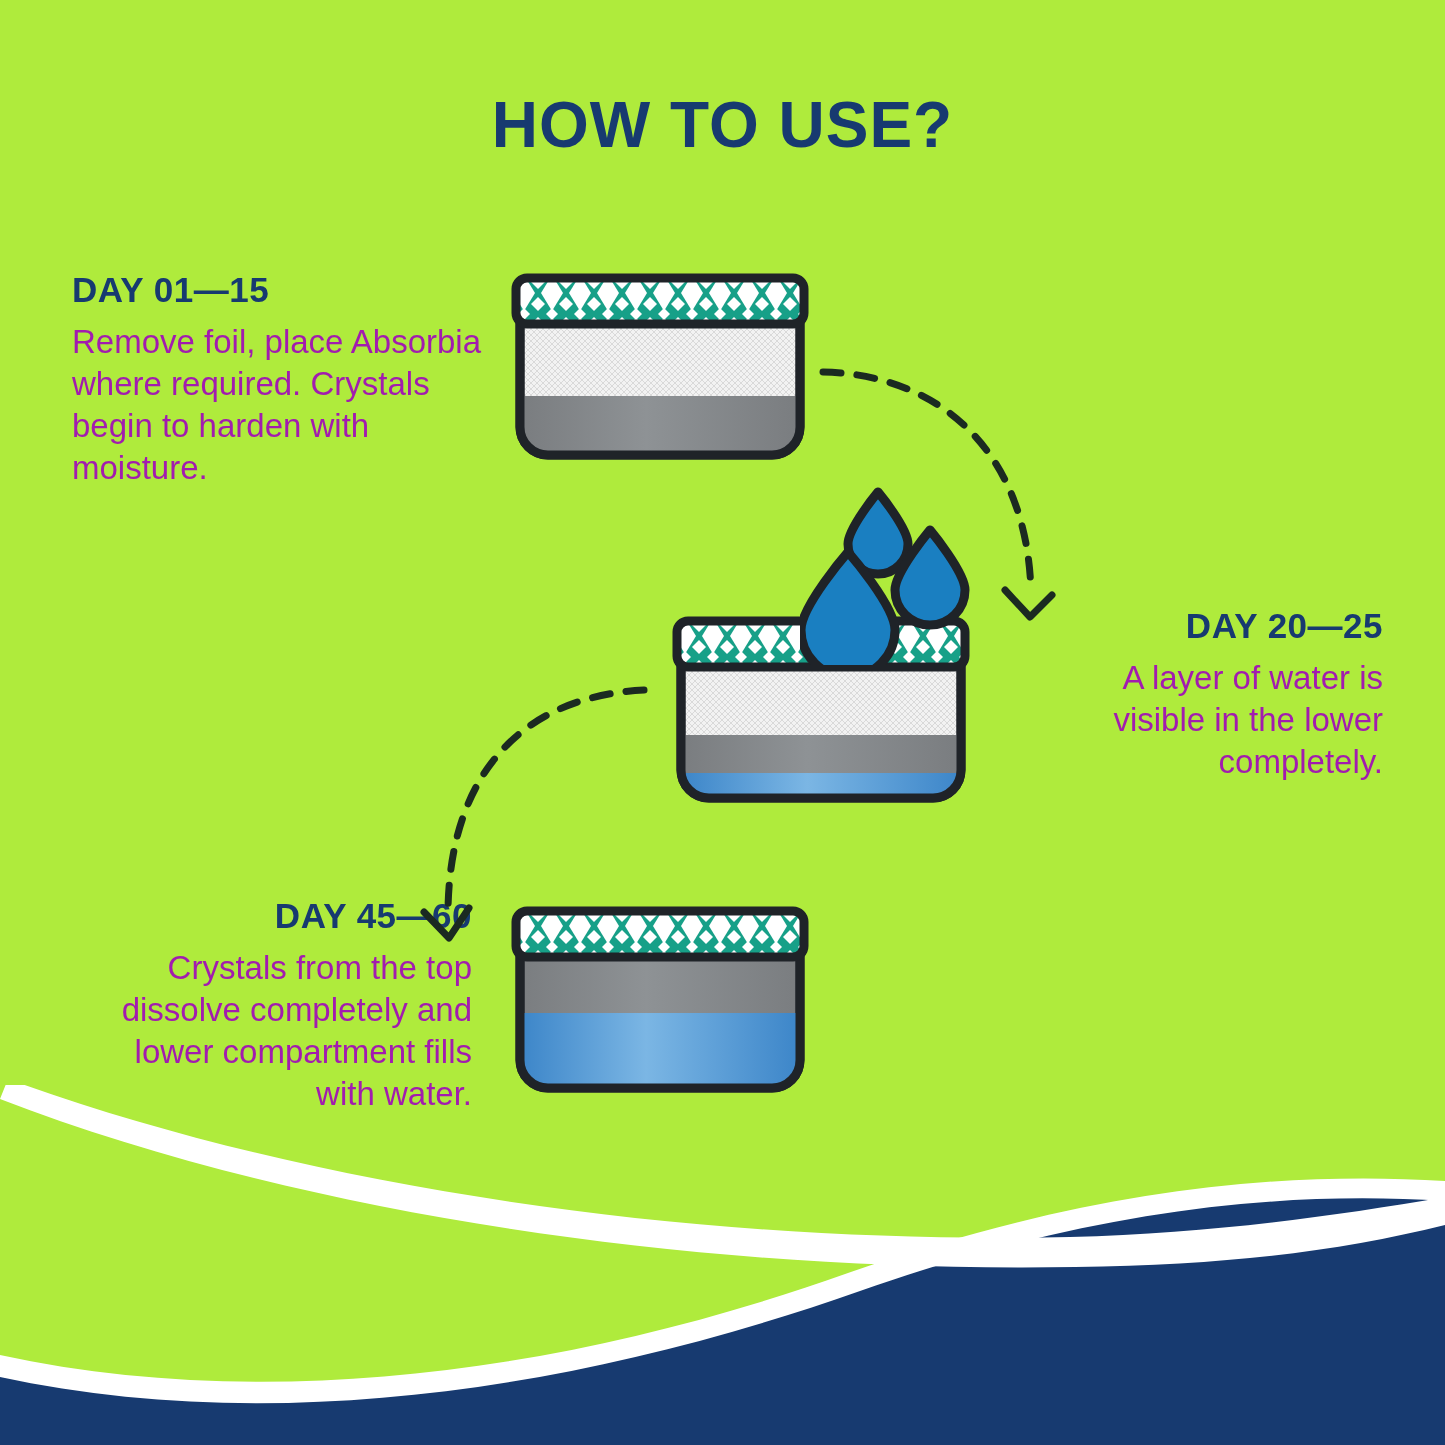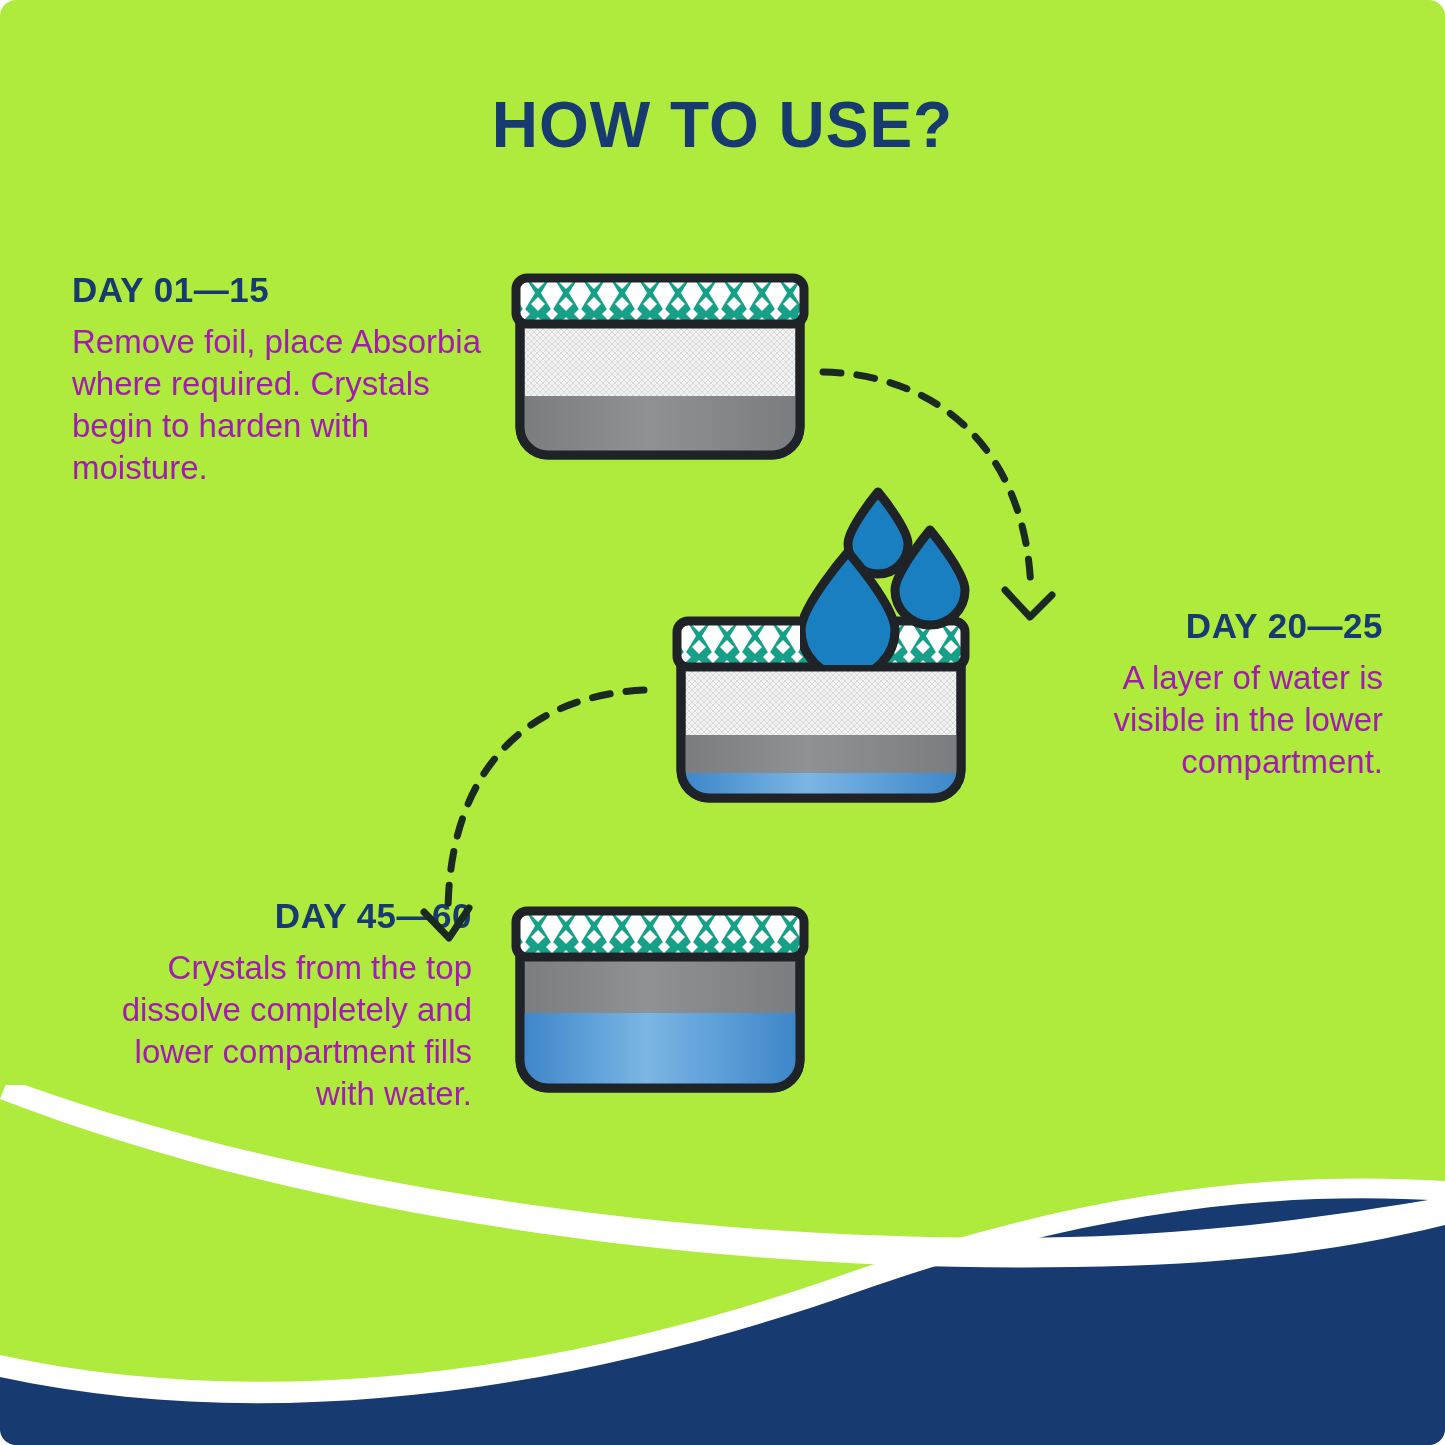--- a/index.html
+++ b/index.html
@@ -7,21 +7,20 @@
     padding: 0;
     background: #ffffff;
   }
   #poster {
     position: relative;
     width: 1445px;
     height: 1445px;
     background: #AFEB3C;
     overflow: hidden;
     font-family: "Liberation Sans", sans-serif;
-    border-radius: 16px;
   }
 
   
   .title {
     position: absolute;
     top: 88px;
     left: 0;
     width: 100%;
     text-align: center;
     font-family: "Liberation Sans", sans-serif;
@@ -93,21 +92,21 @@
 
   <h1 class="title">HOW TO USE?</h1>
 
   <div class="step-block" id="block1">
     <div class="step-head">DAY 01—15</div>
     <div class="step-body">Remove foil, place Absorbia where required. Crystals begin to harden with moisture.</div>
   </div>
 
   <div class="step-block" id="block2">
     <div class="step-head">DAY 20—25</div>
-    <div class="step-body">A layer of water is visible in the lower compartment.</div>
+    <div class="step-body">A layer of water is visible in the lower completely.</div>
   </div>
 
   <div class="step-block" id="block3">
     <div class="step-head">DAY 45—60</div>
     <div class="step-body">Crystals from the top dissolve completely and lower compartment fills with water.</div>
   </div>
 
   <svg width="0" height="0" style="position:absolute" aria-hidden="true">
     <defs>
       <pattern id="lattice" width="28" height="42" patternUnits="userSpaceOnUse">

